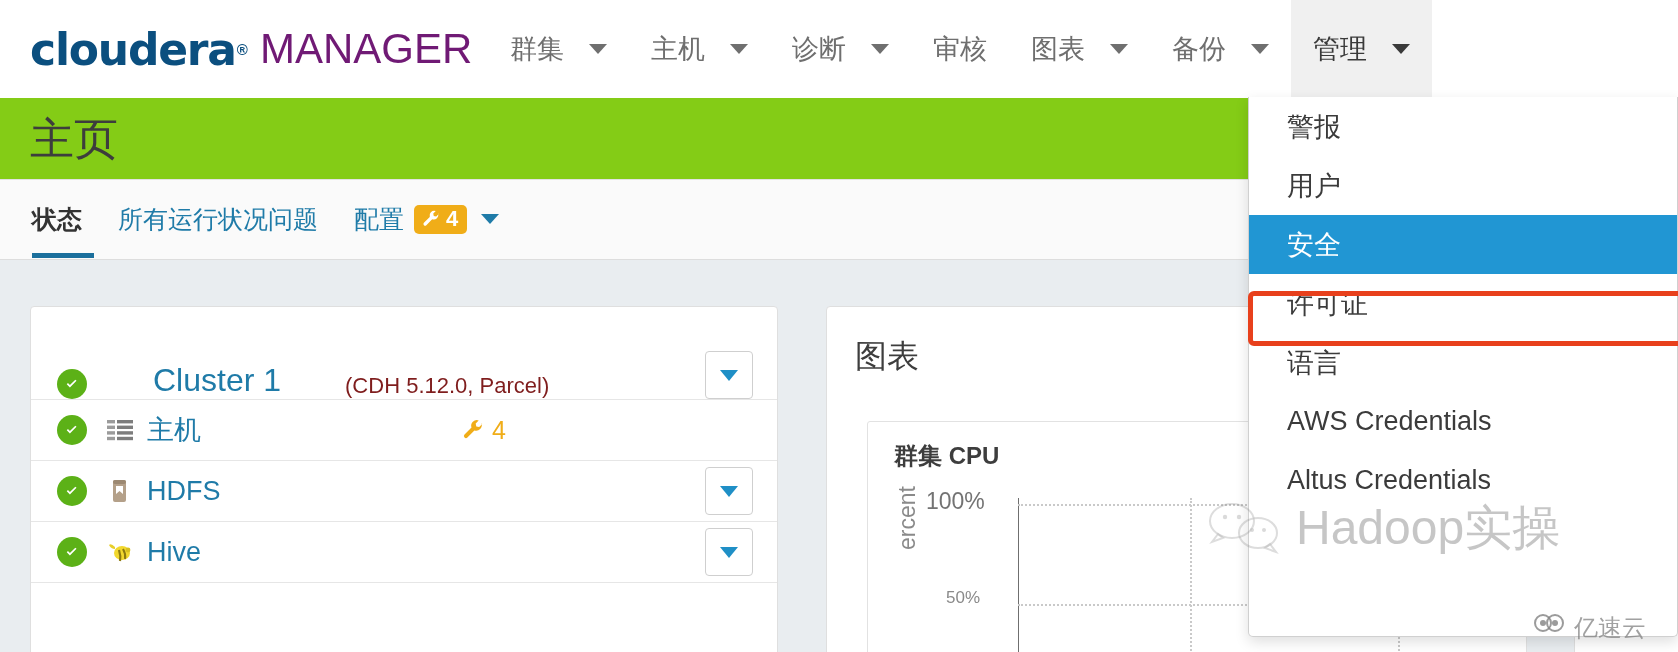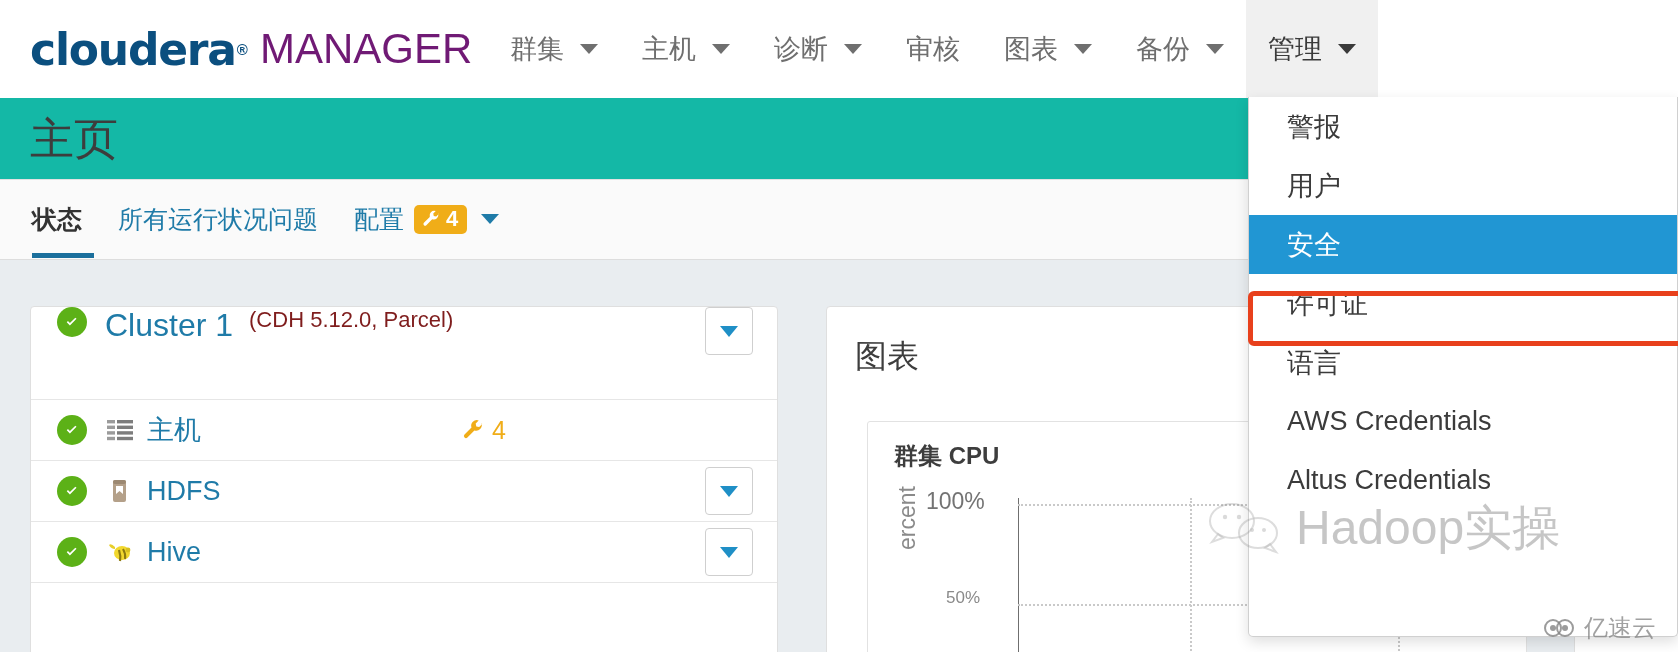--- a/index.html
+++ b/index.html
@@ -27,36 +27,36 @@
     font-family:"DejaVu Sans","Liberation Sans",sans-serif;
   }
   .logo-reg { font-size:15px; color:#0b4f7f; vertical-align: super; margin-left:1px; font-weight:700;}
   .logo-manager {
     font-size: 42px; font-weight: 400; color:#701a75; letter-spacing:0px; margin-left:12px;
     font-family:"Liberation Sans",sans-serif;
   }
 
   .nav { position:absolute; left:488px; top:0; height:98px; display:flex; align-items:center; }
   .nav-item {
-    display:flex; align-items:center; gap:16px;
+    display:flex; align-items:center; gap:25px;
     height:98px; padding:0 22px;
     color:#6f6f6f; font-size:27px; cursor:default;
     box-sizing:border-box;
   }
   .nav-item.active { background:#f0f0f0; color:#3a3a3a; }
   .caret {
     width:0;height:0;border-left:9px solid transparent;border-right:9px solid transparent;
     border-top:10px solid #6f6f6f; display:inline-block;
   }
   .nav-item.active .caret { border-top-color:#3a3a3a; }
 
   
   .page-header {
     position:absolute; left:0; top:98px; width:1678px; height:82px;
-    background:#14b8a6; border-bottom:1px solid #e2e2e2; box-sizing:border-box;
+    background:#84cc16; border-bottom:1px solid #e2e2e2; box-sizing:border-box;
   }
   .page-title {
     position:absolute; left:30px; top:12px;
     font-size:44px; color:#3d3d3d; font-weight:400; line-height:58px;
   }
 
   
   .tabbar {
     position:absolute; left:0; top:180px; width:1678px; height:80px;
     background:#fafafa; border-bottom:1px solid #dddddd; box-sizing:border-box;
@@ -89,21 +89,21 @@
     background:#e9edf0;
   }
 
   
   .card {
     position:absolute; background:#fff; border:1px solid #dfdfdf; border-radius:4px;
     box-sizing:border-box;
   }
   .card-cluster { left:30px; top:46px; width:748px; height:400px; }
 
-  .cluster-head { display:flex; align-items:flex-start; height:92px; padding:0 26px; position:relative; }
+  .cluster-head { display:flex; align-items:flex-end; height:92px; padding:0 26px; position:relative;gap:48px; }
   .status-ok {
     width:30px;height:30px;border-radius:50%;background:#5cb117; flex:none;
     display:flex;align-items:center;justify-content:center;
   }
   .status-ok svg{display:block;}
   .cluster-name { font-size:32px; color:#1f7ba8; margin-left:18px; }
   .cluster-ver { font-size:22px; color:#7f1d1d; margin-left:16px; }
   .dd-btn {
     width:46px;height:46px;border:1px solid #cfcfcf;border-radius:4px;background:#fff;
     display:flex;align-items:center;justify-content:center; position:absolute; right:24px;
@@ -165,22 +165,22 @@
 
   
   .wm-hadoop {
     position:absolute; left:1206px; top:496px; z-index:70;
     font-size:48px; color:rgba(120,120,120,0.42);
     font-family:"Liberation Sans",sans-serif; white-space:nowrap;
     display:flex; align-items:center; gap:14px;
   }
   .wm-chat { width:76px; height:60px; opacity:0.5; }
   .wm-yisu {
-    position:absolute; right:22px; bottom:8px; z-index:70;
-    display:flex; align-items:center; gap:8px;
+    position:absolute; right:32px; bottom:8px; z-index:70;
+    display:flex; gap:8px;
     color:rgba(130,130,130,0.75); font-size:24px;
   }
   .wm-yisu svg { display:block; }
 </style>
 </head>
 <body>
 
 <div id="root">
 
   <div class="topbar">

